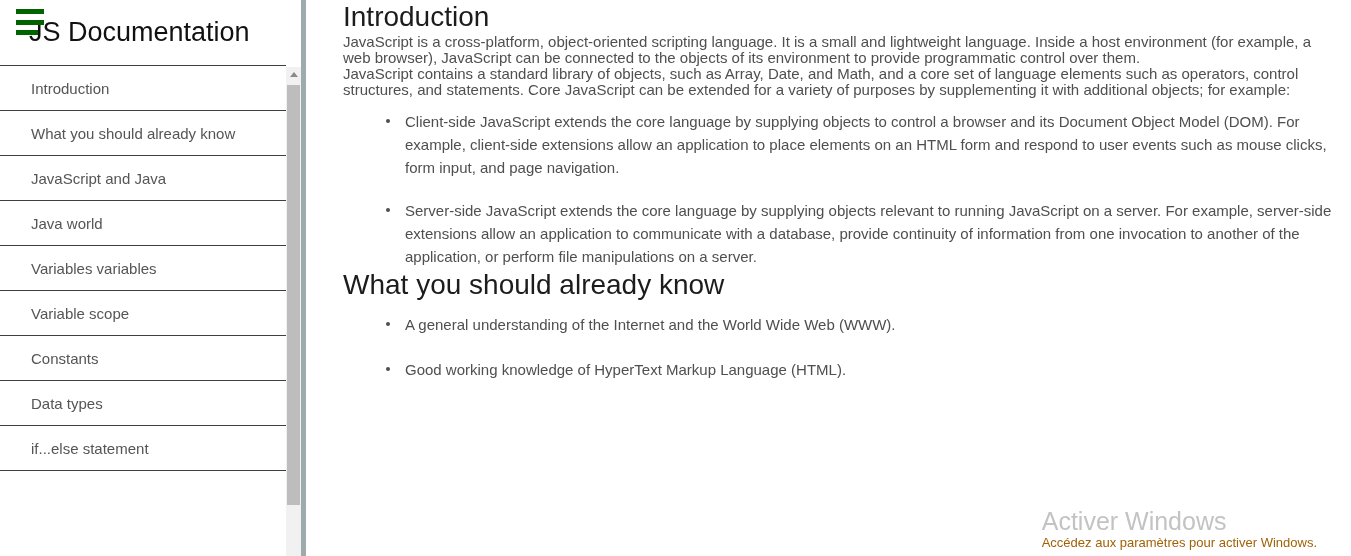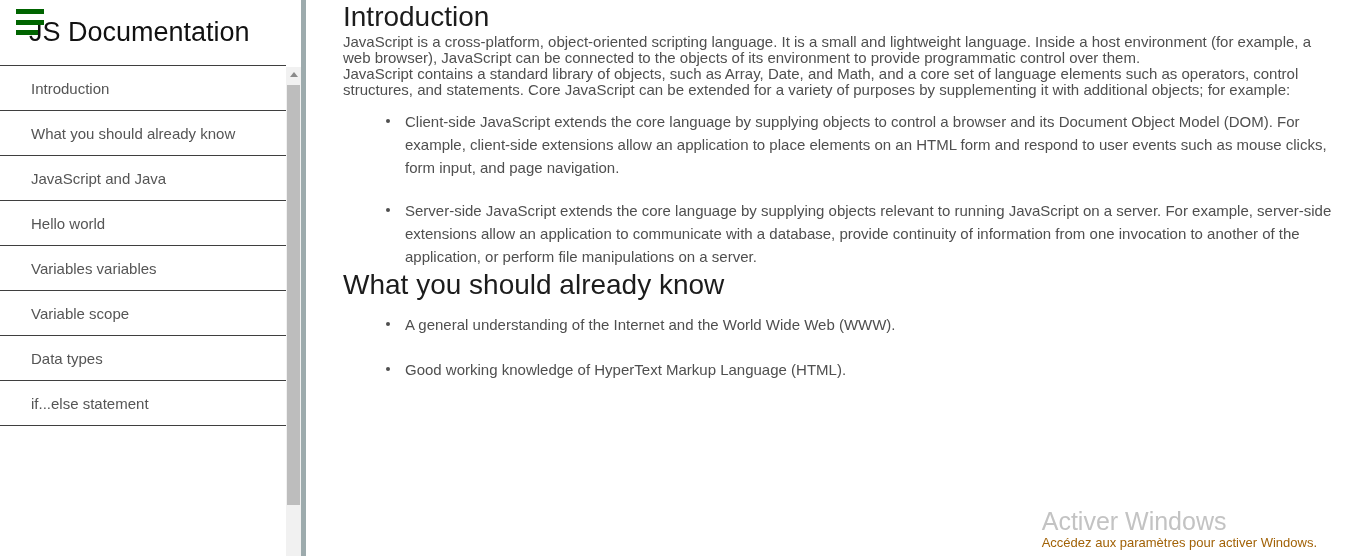--- a/index.html
+++ b/index.html
@@ -250,23 +250,24 @@
         <span></span>
         <span></span>
       </div>
       <div class="sidebar-title">JS Documentation</div>
     </div>
 
     <ul class="nav-list" id="nav-list">
         <li class="nav-item">Introduction</li>
         <li class="nav-item">What you should already know</li>
         <li class="nav-item">JavaScript and Java</li>
-        <li class="nav-item">Hello world</li>
+        <li class="nav-item">Java world</li>
         <li class="nav-item">Variables variables</li>
         <li class="nav-item">Variable scope</li>
+        <li class="nav-item">Constants</li>
         <li class="nav-item">Data types</li>
         <li class="nav-item">if...else statement</li>
       </ul>
 
   </nav>
 
   <div class="sidebar-scrollbar">
     <div class="sb-arrow-up"></div>
     <div class="sb-thumb"></div>
   </div>

